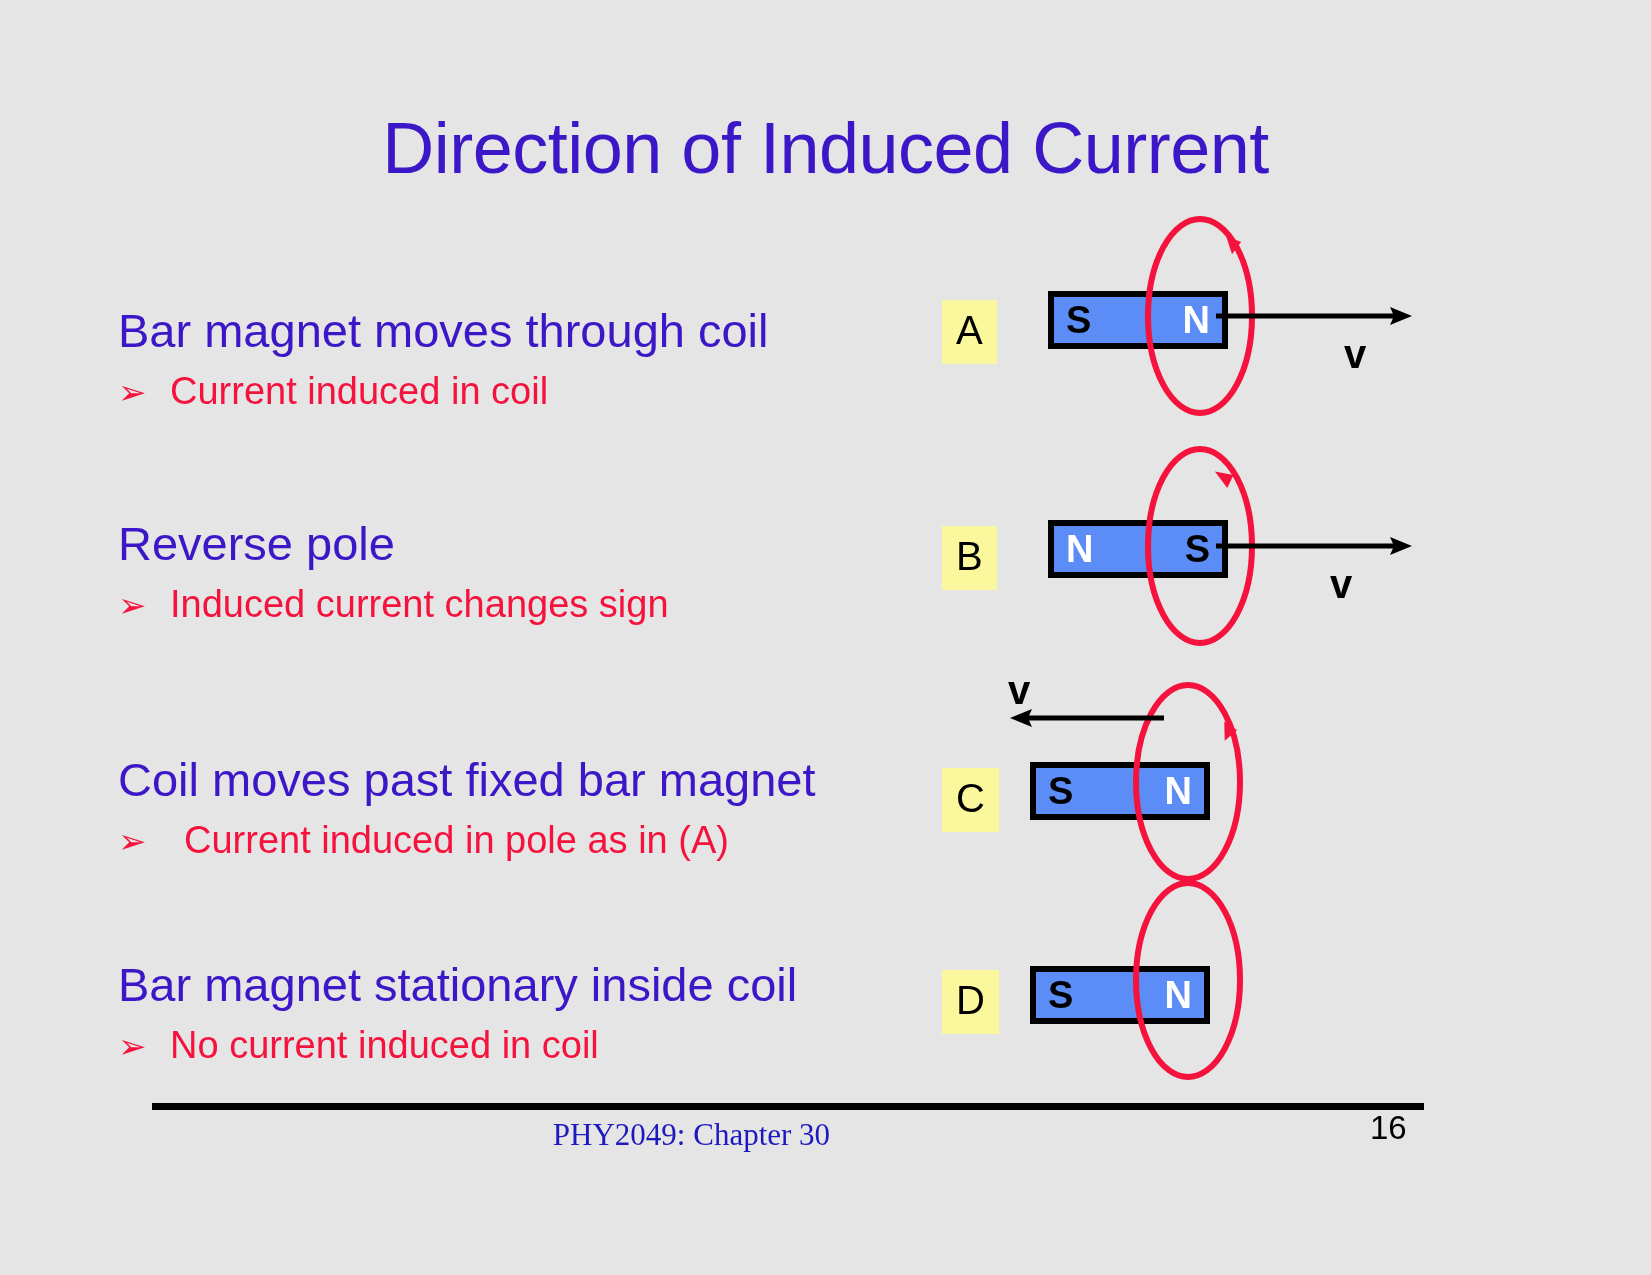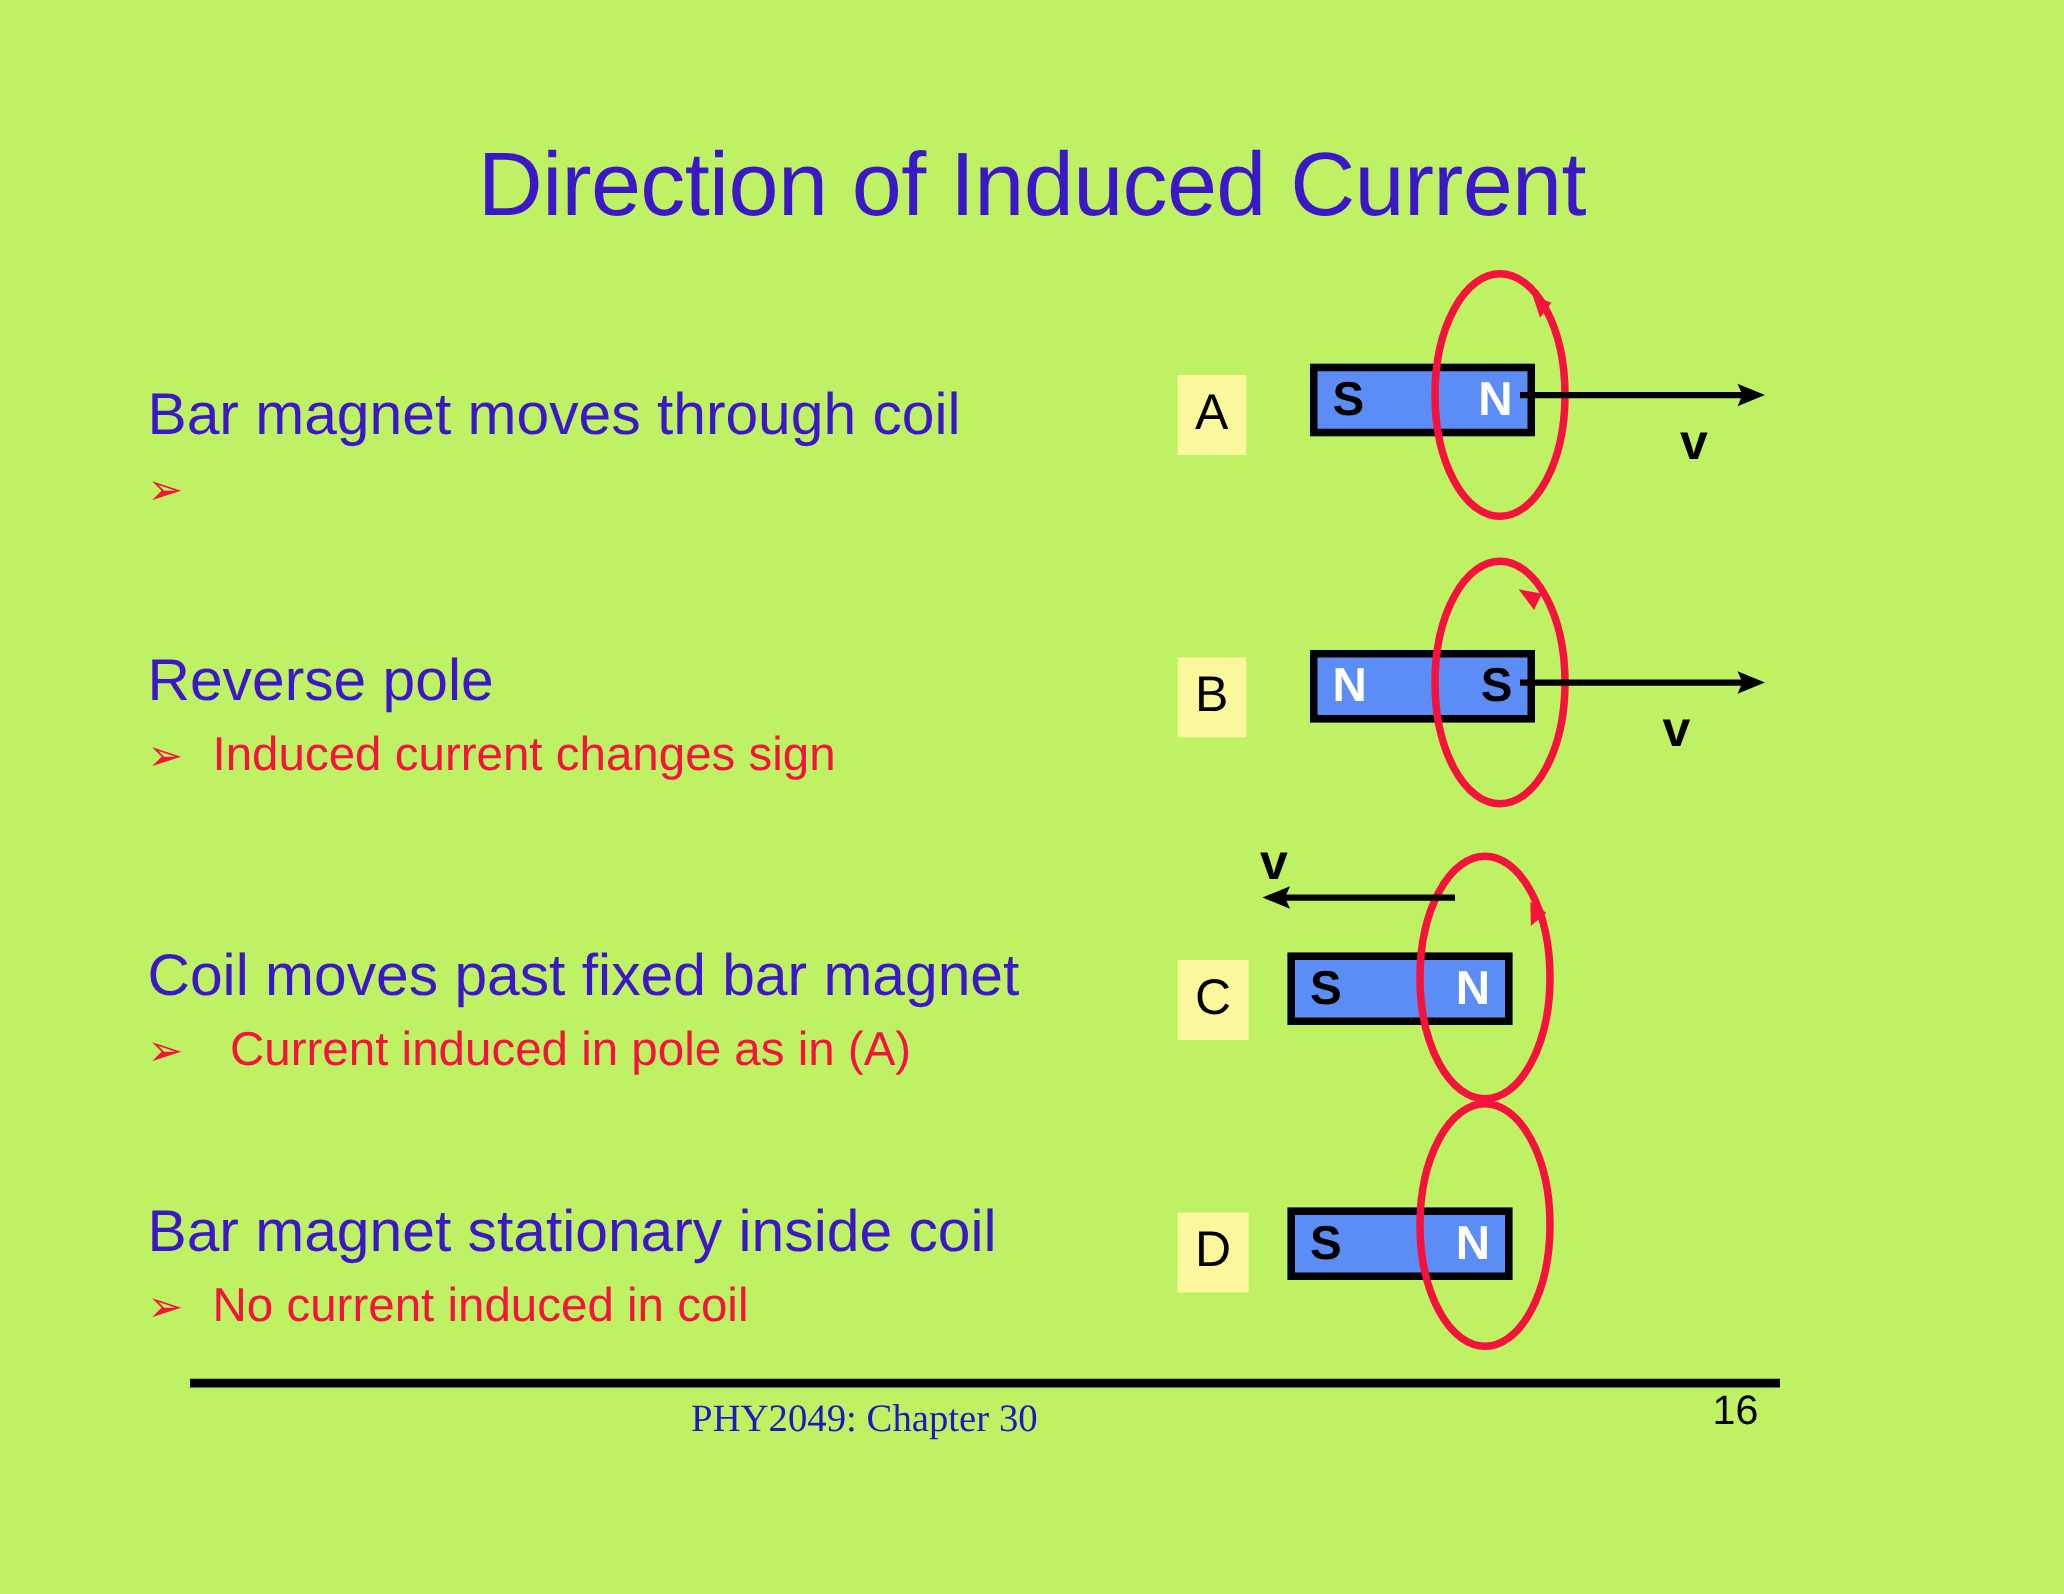--- a/index.html
+++ b/index.html
@@ -7,21 +7,21 @@
     padding: 0;
     background: #ffffff;
   }
   body {
     font-family: "Liberation Sans", sans-serif;
   }
   #slide {
     position: relative;
     width: 1651px;
     height: 1275px;
-    background: #bef264;
+    background: #e5e5e5;
     overflow: hidden;
   }
 
   
   #slide-title {
     position: absolute;
     left: 0;
     top: 112px;
     width: 1651px;
     text-align: center;
@@ -187,20 +187,21 @@
 <body>
 
 <div id="slide">
 
   <div id="slide-title">Direction of Induced Current</div>
 
   <div class="text-block" id="block-a">
     <div class="block-head">Bar magnet moves through coil</div>
     <div class="block-bullet">
       <span class="bullet-marker">➢</span>
+      <span class="bullet-text">Current induced in coil</span>
     </div>
   </div>
 
   <div class="text-block" id="block-b">
     <div class="block-head">Reverse pole</div>
     <div class="block-bullet">
       <span class="bullet-marker">➢</span>
       <span class="bullet-text">Induced current changes sign</span>
     </div>
   </div>

